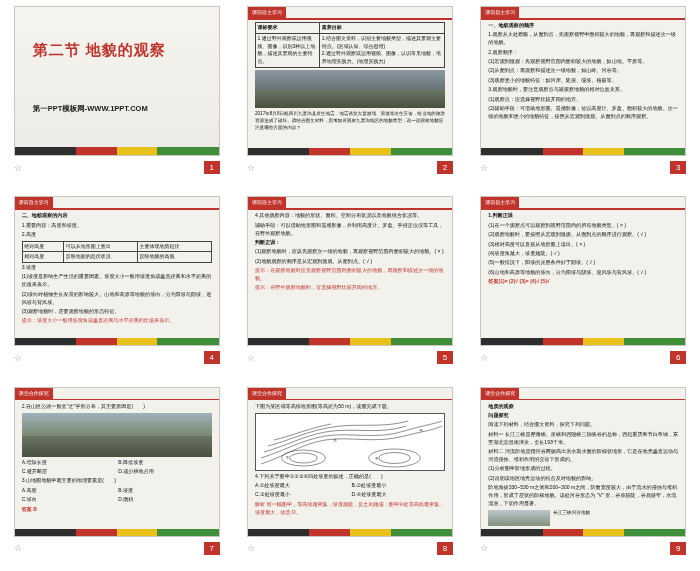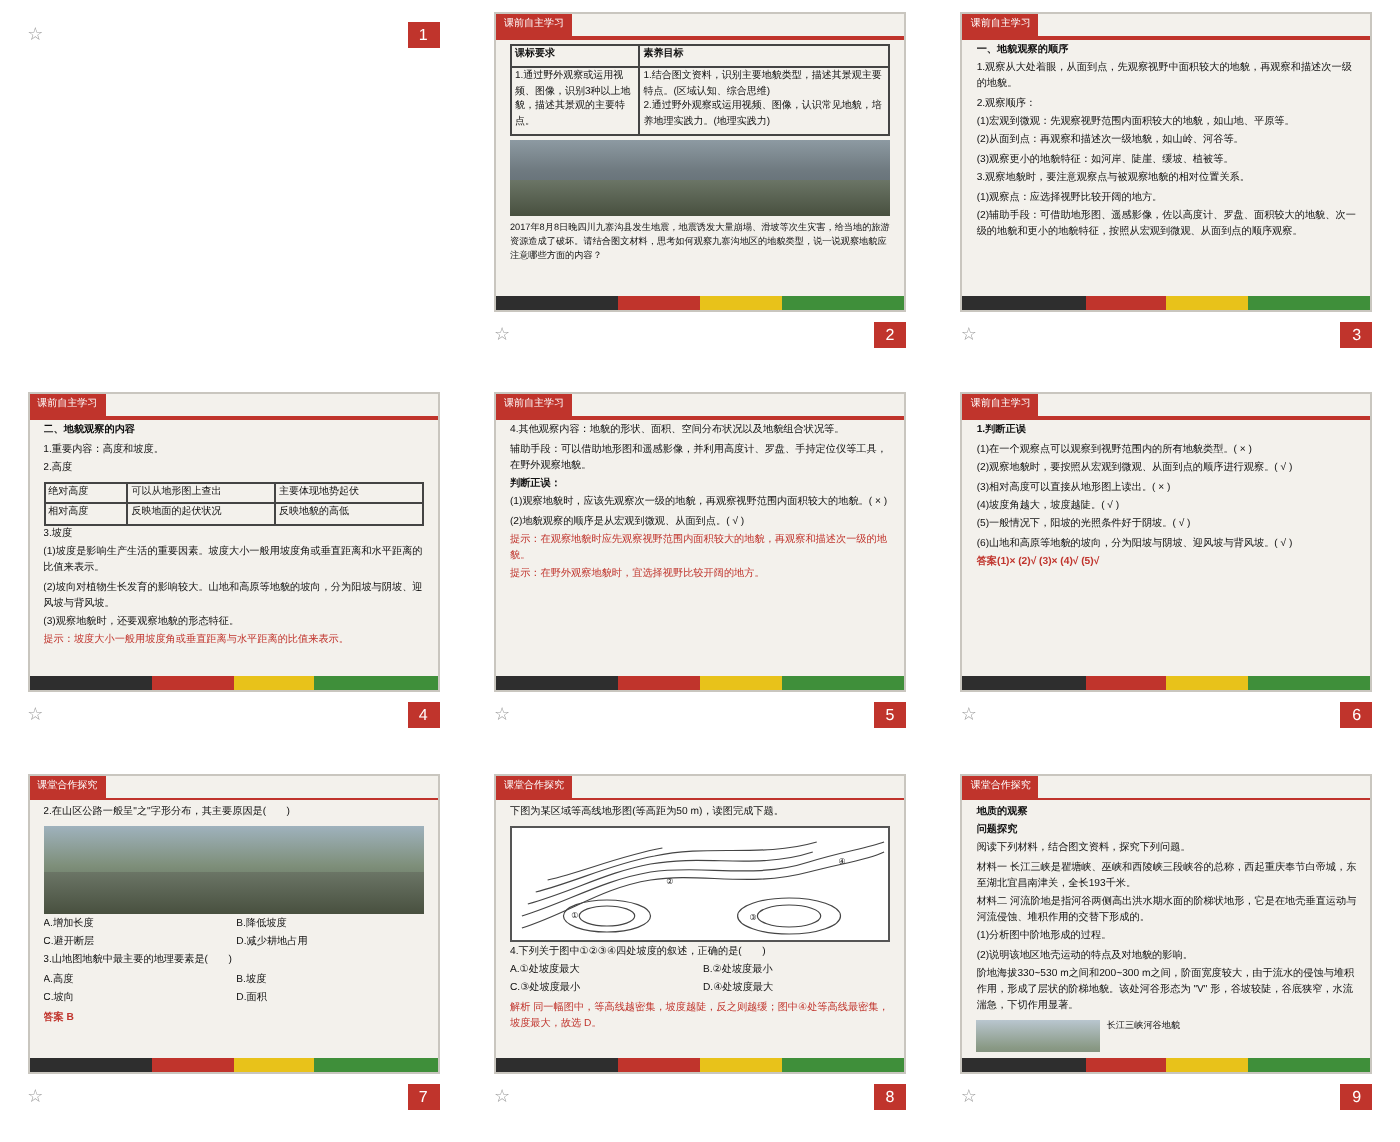--- a/index.html
+++ b/index.html
@@ -36,20 +36,30 @@
   .ans{color:#c0342c;font-weight:bold;}
   .small{font-size:4.6px;}
   .bold{font-weight:bold;}
 </style>
 </head>
 <body>
 
 <div class="grid">
 
   <div class="cell">
+    <div class="slide s1">
+      <div class="title">第二节 地貌的观察</div>
+      <div class="sub">第一PPT模板网-WWW.1PPT.COM</div>
+      <div class="bar">
+        <div class="seg" style="flex:3;background:#2e2e2e"></div>
+        <div class="seg" style="flex:2;background:#c0342c"></div>
+        <div class="seg" style="flex:2;background:#e8c21a"></div>
+        <div class="seg" style="flex:3;background:#3f8f3a"></div>
+      </div>
+    </div>
     <div class="meta">
       <span class="star">☆</span>
       <span class="pnum">1</span>
     </div>
   </div>
 
   <div class="cell">
     <div class="slide">
       <div class="hdr">
         <span class="tab">课前自主学习</span>

